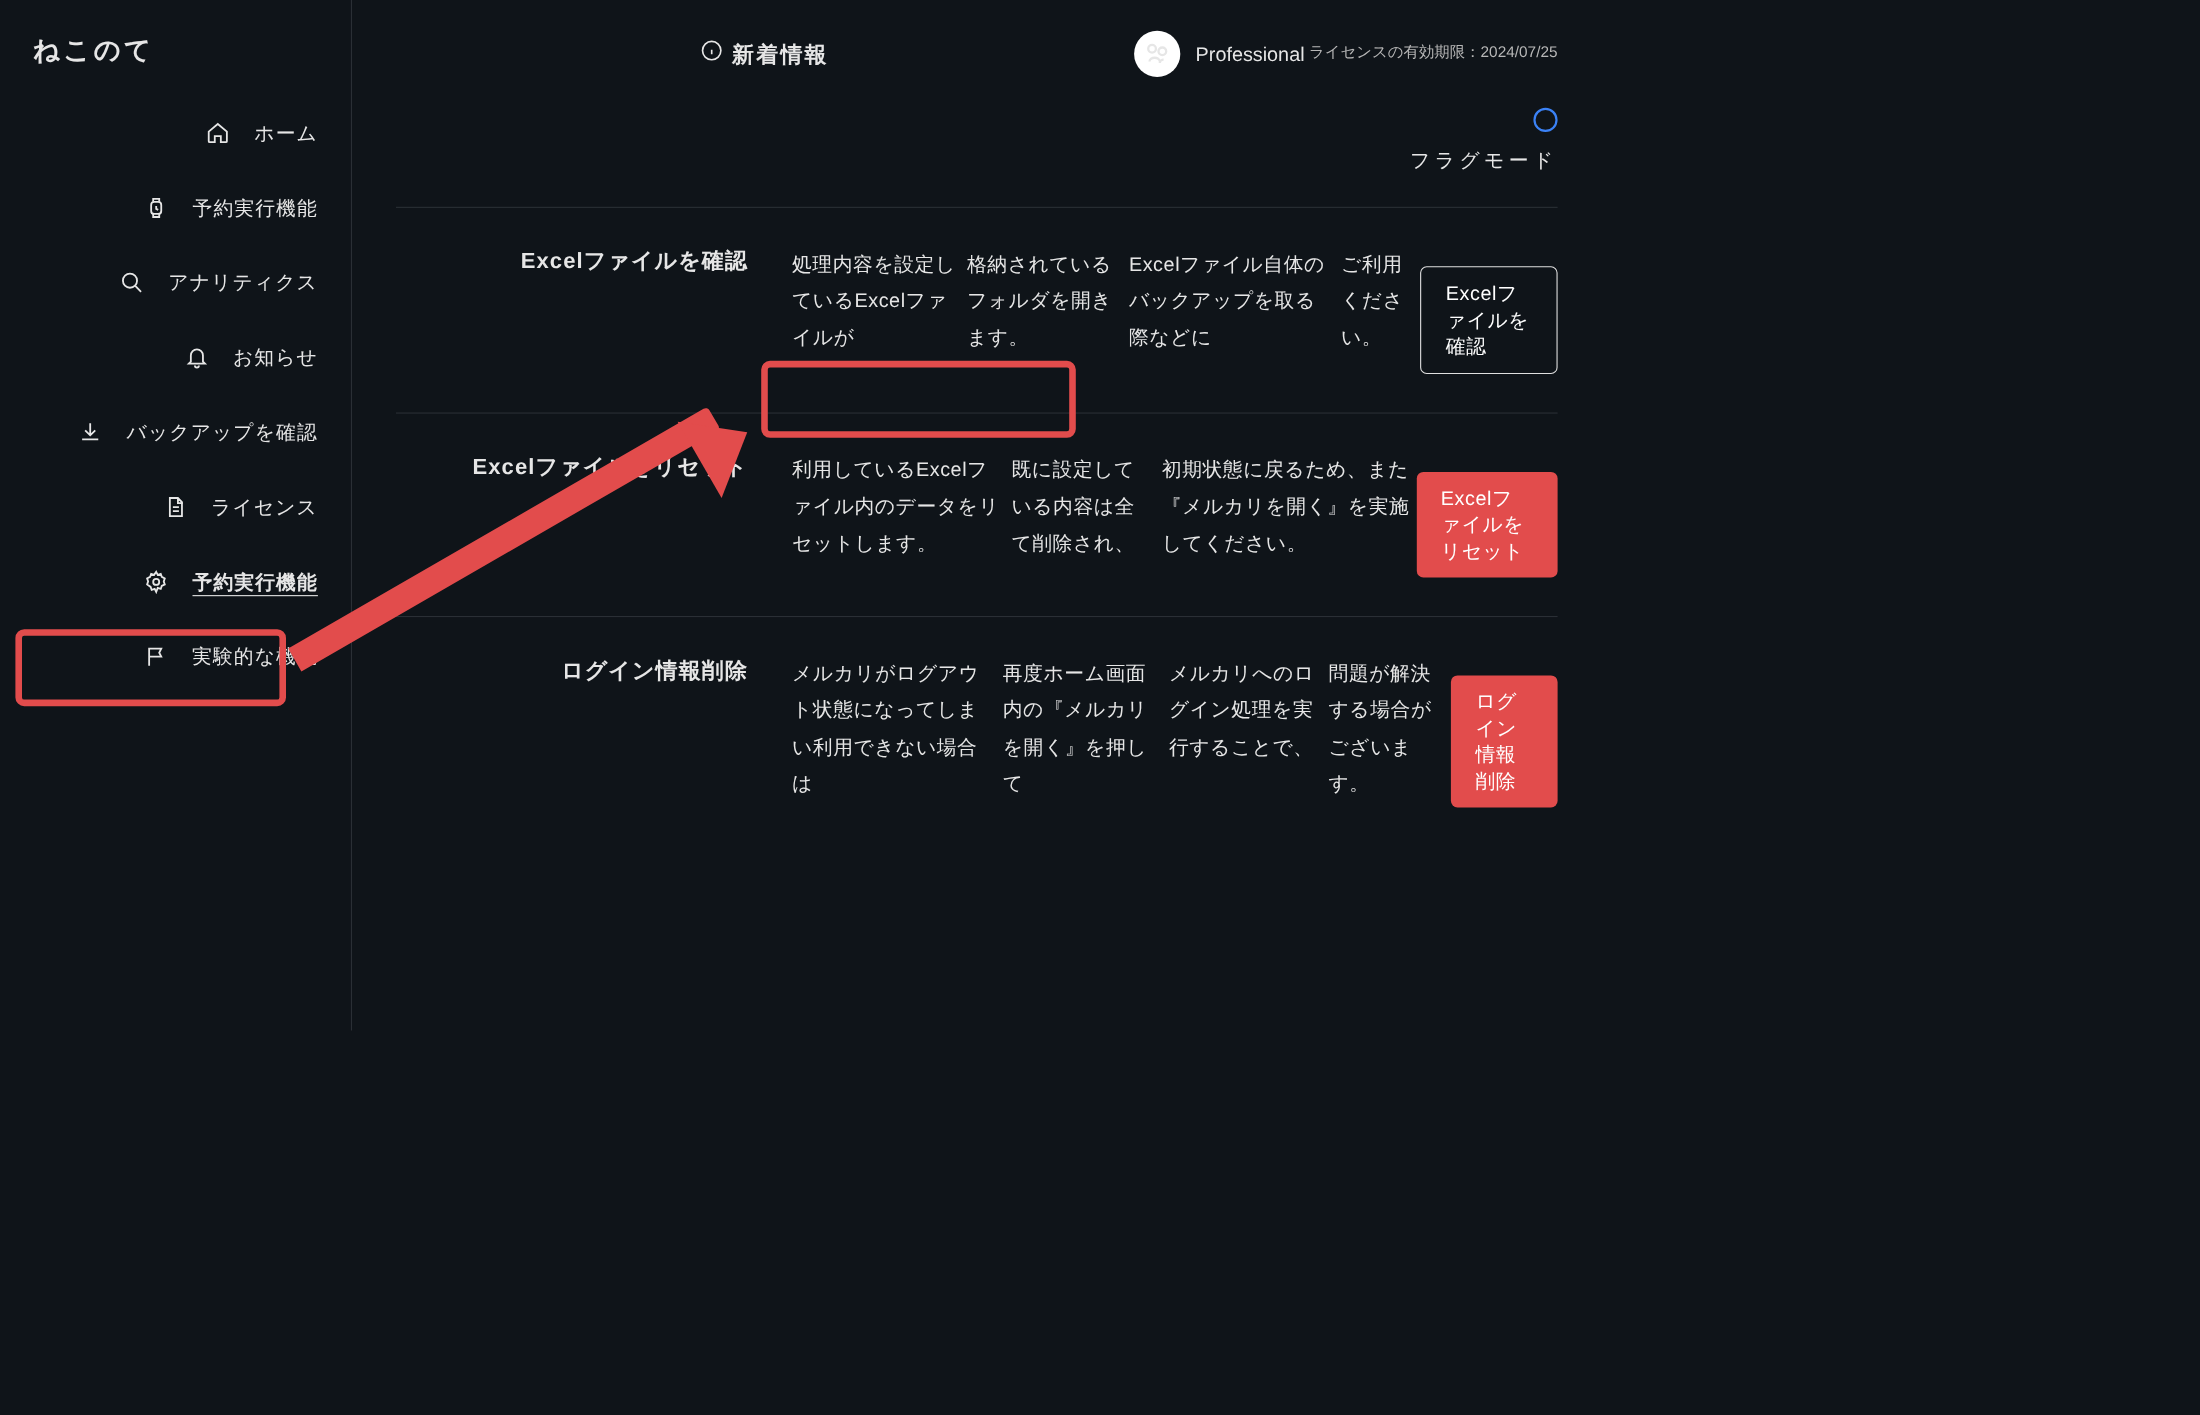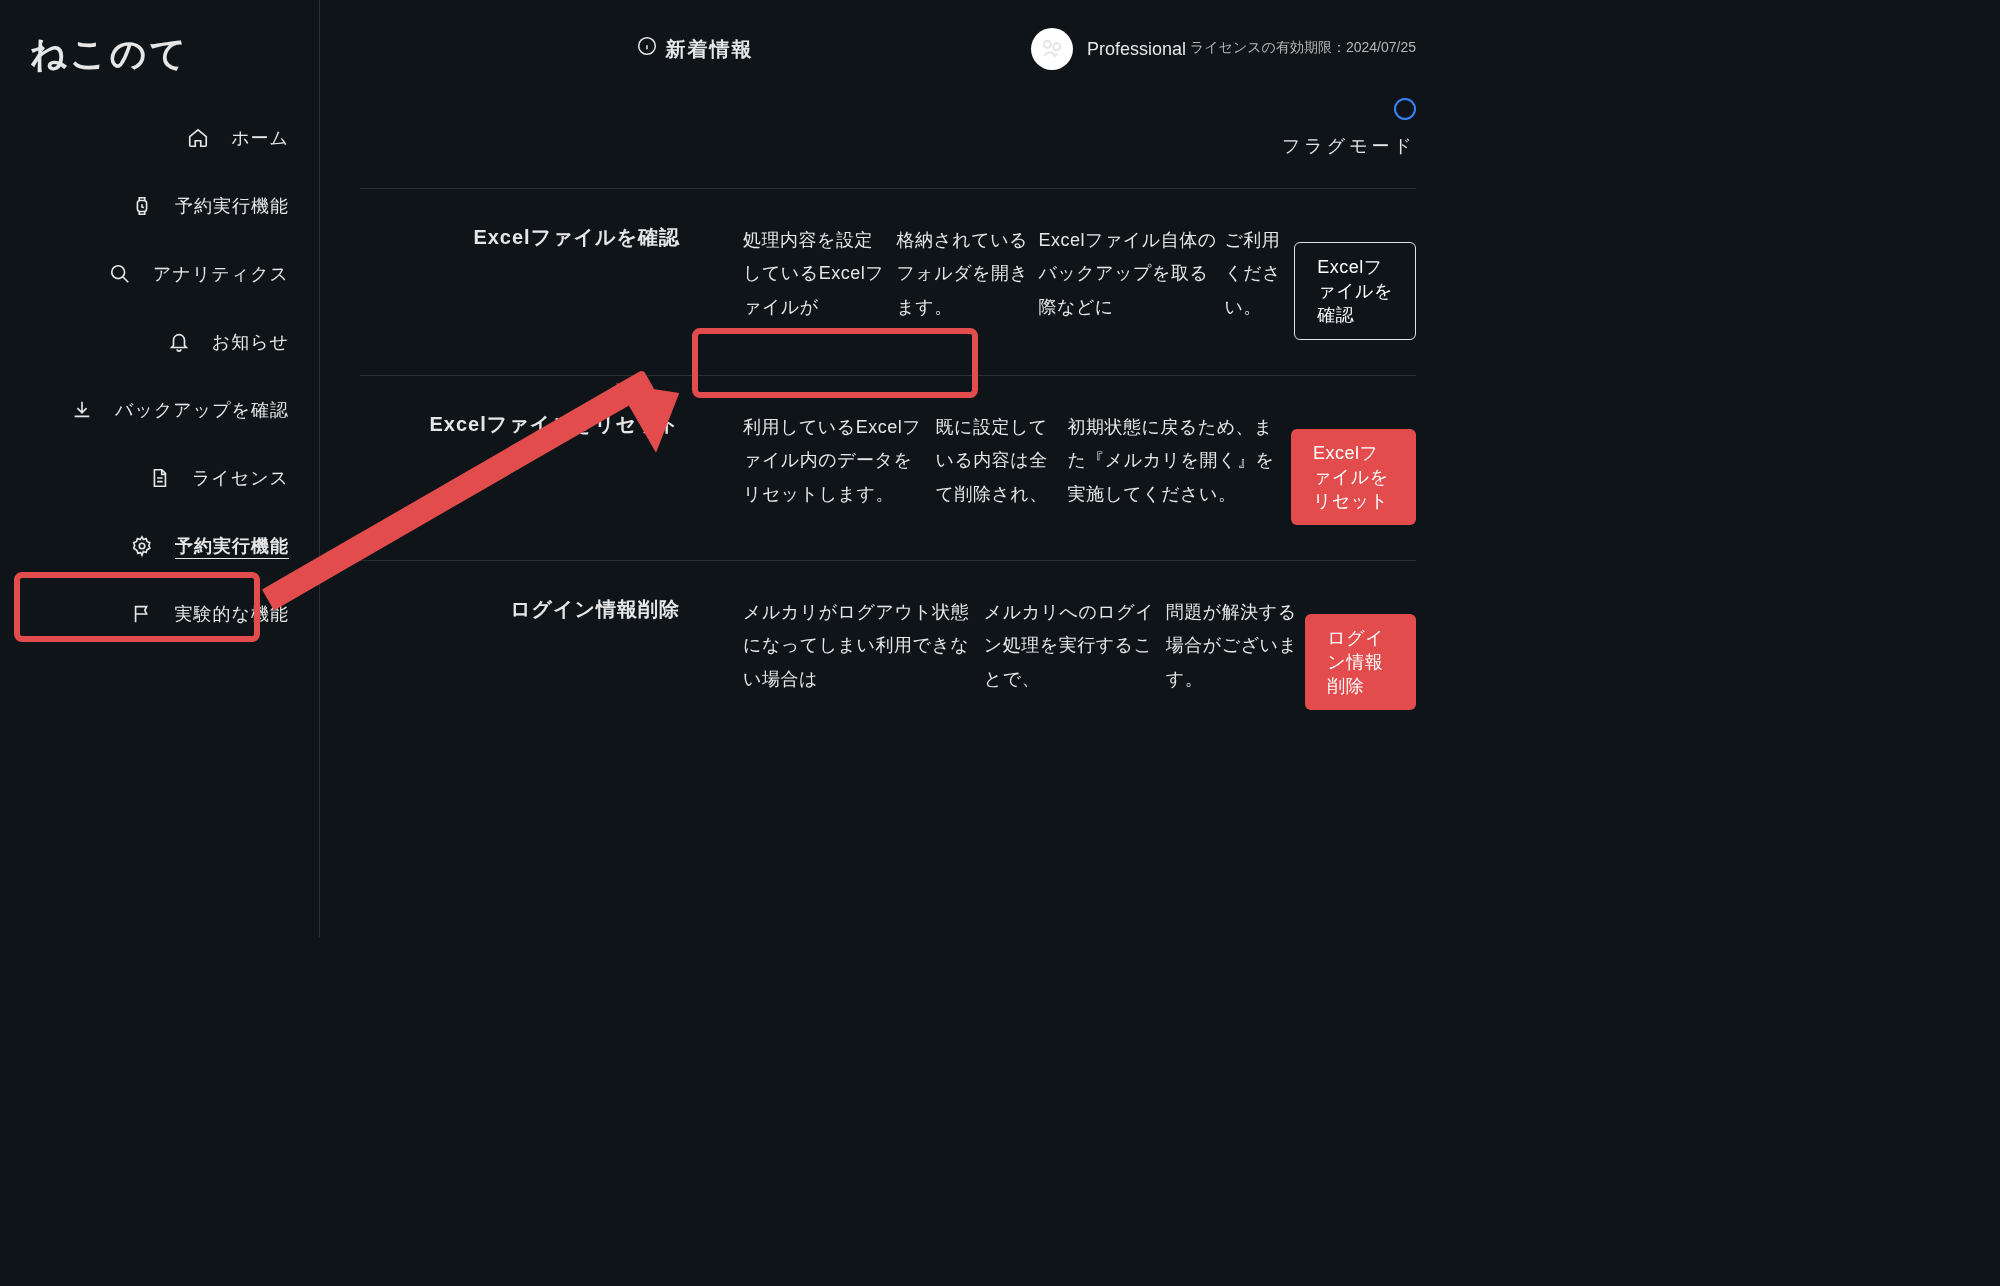--- a/index.html
+++ b/index.html
@@ -21,21 +21,21 @@
       display: flex;
       height: 100%;
     }
     .sidebar {
       width: 320px;
       border-right: 1px solid #2a2f35;
       padding: 30px 0 0 0;
       flex-shrink: 0;
     }
     .logo {
-      font-size: 36px;
+      font-size: 24px;
       font-weight: 600;
       padding: 0 30px 25px 30px;
       letter-spacing: 3px;
     }
     .nav-item {
       display: flex;
       align-items: center;
       padding: 22px 30px;
       gap: 22px;
       cursor: pointer;
@@ -113,21 +113,20 @@
       width: 22px;
       height: 22px;
       border: 2px solid #3b82f6;
       border-radius: 50%;
     }
     .flag-label { letter-spacing: 4px; }
     .section {
       display: flex;
       padding: 35px 0;
       border-bottom: 1px solid #2a2f35;
-      gap: 23px;
     }
     .section.last { border-bottom: none; }
     .section-title {
       width: 360px;
       flex-shrink: 0;
       text-align: right;
       padding-right: 40px;
       font-size: 20px;
       font-weight: 600;
       letter-spacing: 1px;
@@ -329,20 +328,21 @@
           <div class="desc">既に設定している内容は全て削除され、</div>
           <div class="desc">初期状態に戻るため、また『メルカリを開く』を実施してください。</div>
           <div class="btn btn-danger">Excelファイルをリセット</div>
         </div>
       </div>
 
       <div class="section last">
         <div class="section-title">ログイン情報削除</div>
         <div class="section-body">
           <div class="desc">メルカリがログアウト状態になってしまい利用できない場合は</div>
+          <div class="desc">再度ホーム画面内の『メルカリを開く』を押して</div>
           <div class="desc">メルカリへのログイン処理を実行することで、</div>
           <div class="desc">問題が解決する場合がございます。</div>
           <div class="btn btn-danger">ログイン情報削除</div>
         </div>
       </div>
 
     </div>
   </div>
 </div>
 

